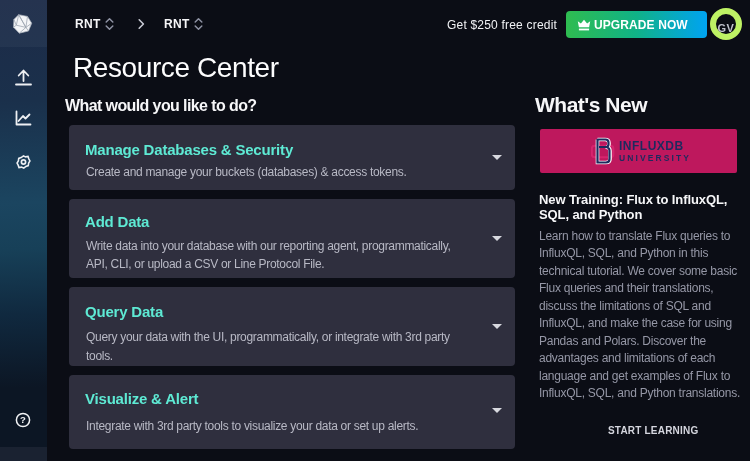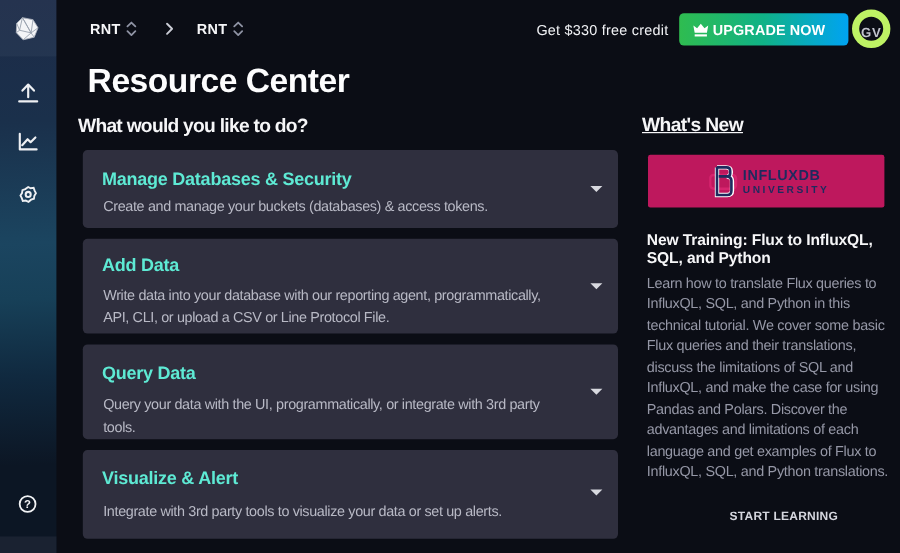--- a/index.html
+++ b/index.html
@@ -65,33 +65,33 @@
   <path d="M2.2,5 L5.5,1.8 L8.8,5 M2.2,9 L5.5,12.2 L8.8,9" stroke="#8f93a4" stroke-width="1.5" fill="none" stroke-linejoin="round" stroke-linecap="round"></path>
 </svg>
 <svg class="abs" style="left:136px; top:18px;" width="10" height="12" viewBox="0 0 10 12">
   <path d="M3.2,1.8 L7.4,6 L3.2,10.2" stroke="#c9cbd4" stroke-width="1.6" fill="none" stroke-linejoin="round" stroke-linecap="round"></path>
 </svg>
 <div class="abs crumb" style="left:164px; top:17px;">RNT</div>
 <svg class="abs" style="left:193px; top:17px;" width="11" height="14" viewBox="0 0 11 14">
   <path d="M2.2,5 L5.5,1.8 L8.8,5 M2.2,9 L5.5,12.2 L8.8,9" stroke="#8f93a4" stroke-width="1.5" fill="none" stroke-linejoin="round" stroke-linecap="round"></path>
 </svg>
 
-<div class="abs" style="left:447px; top:18px; color:#f1f2f5; font-size:12px; letter-spacing:0.2px;">Get $330 free credit</div>
+<div class="abs" style="left:447px; top:18px; color:#f1f2f5; font-size:12px; letter-spacing:0.2px;">Get $250 free credit</div>
 
 <div class="abs" style="left:566px; top:11px; width:141px; height:27px; border-radius:4px; background:linear-gradient(90deg,#2fbc50 0%, #10b287 50%, #00a3f2 100%);">
   <svg class="abs" style="left:11px; top:7.5px;" width="14" height="12" viewBox="0 0 14 12">
     <path d="M0.8,2.2 L3.9,4.6 L7,0.7 L10.1,4.6 L13.2,2.2 L12.1,8.3 L1.9,8.3 Z" fill="#ffffff"></path>
     <rect x="1.9" y="9.6" width="10.2" height="1.8" fill="#ffffff"></rect>
   </svg>
   <div class="abs" style="left:28px; top:8px; color:#fff; font-size:12px; font-weight:bold; letter-spacing:0.1px; line-height:12px;">UPGRADE NOW</div>
 </div>
 
 <div class="abs" style="left:710px; top:8px; width:32px; height:32px; border-radius:50%; border:6px solid #bef264; color:#c0c2cc; font-size:11px; font-weight:bold; text-align:center; line-height:28px; letter-spacing:0.5px;">GV</div>
 
-<div class="abs" style="left:73px; top:54px; color:#fdfdfe; font-size:28px; font-weight:bold; letter-spacing:-0.4px; line-height:28px;">Resource Center</div>
+<div class="abs" style="left:73px; top:54px; color:#fdfdfe; font-size:28px; font-weight:normal; letter-spacing:-0.4px; line-height:28px;">Resource Center</div>
 <div class="abs" style="left:65px; top:98px; color:#f6f6f8; font-size:16px; font-weight:bold; letter-spacing:-0.6px; line-height:16px;">What would you like to do?</div>
 
 <div class="card" style="top:125px; height:65px;">
   <div class="cardTitle" style="top:17px;">Manage Databases &amp; Security</div>
   <div class="cardDesc" style="top:37.5px;">Create and manage your buckets (databases) &amp; access tokens.</div>
   <div class="caret" style="top:30px;"></div>
 </div>
 <div class="card" style="top:199px; height:79px;">
   <div class="cardTitle" style="top:14.5px;">Add Data</div>
   <div class="cardDesc" style="top:37.6px;">Write data into your database with our reporting agent, programmatically,<br>API, CLI, or upload a CSV or Line Protocol File.</div>
@@ -101,21 +101,21 @@
   <div class="cardTitle" style="top:17px;">Query Data</div>
   <div class="cardDesc" style="top:41.3px;">Query your data with the UI, programmatically, or integrate with 3rd party<br>tools.</div>
   <div class="caret" style="top:36.5px;"></div>
 </div>
 <div class="card" style="top:375px; height:74px;">
   <div class="cardTitle" style="top:16px;">Visualize &amp; Alert</div>
   <div class="cardDesc" style="top:42px;">Integrate with 3rd party tools to visualize your data or set up alerts.</div>
   <div class="caret" style="top:33px;"></div>
 </div>
 
-<div class="abs" style="left:535px; top:97px; color:#f6f6f8; font-size:16px; font-weight:bold; letter-spacing:-0.5px; line-height:16px;text-decoration:underline;">What's New</div>
+<div class="abs" style="left:535px; top:97px; color:#f6f6f8; font-size:21px; font-weight:bold; letter-spacing:-0.5px; line-height:16px;">What's New</div>
 
 <div class="abs" style="left:540px; top:129px; width:197px; height:44px; background:#be185d; border-radius:2px;">
   <svg class="abs" style="left:51px; top:6px;" width="100" height="32" viewBox="0 0 100 32">
     <rect x="0.8" y="10.8" width="21.5" height="11.4" rx="3" fill="none" stroke="#d6246e" stroke-width="2.1"></rect>
     <g stroke="#ffffff" stroke-width="3.6" fill="none">
       <path d="M6.5,4.5 L14,4.5 Q18,4.5 18,8 L18,9 Q18,12 15,12 L18,13 Q19,13.5 19,16.5 L19,24 Q19,27.5 15,27.5 L6.5,27.5 L6.5,4.5"></path>
     </g>
     <g stroke="#1e2a5e" stroke-width="2.2" fill="none">
       <path d="M6.5,4.5 L14.5,4.5 Q17.5,4.5 17.5,7.5 L17.5,9.5 Q17.5,12 14.5,12 L8,12 M14.5,12 Q18.5,12.5 18.5,15.5 L18.5,24 Q18.5,27.5 15,27.5 L6.5,27.5 L6.5,4"></path>
     </g>

